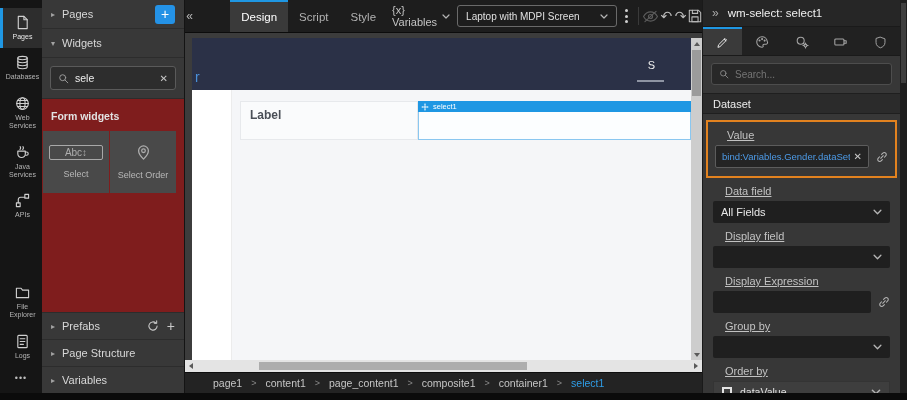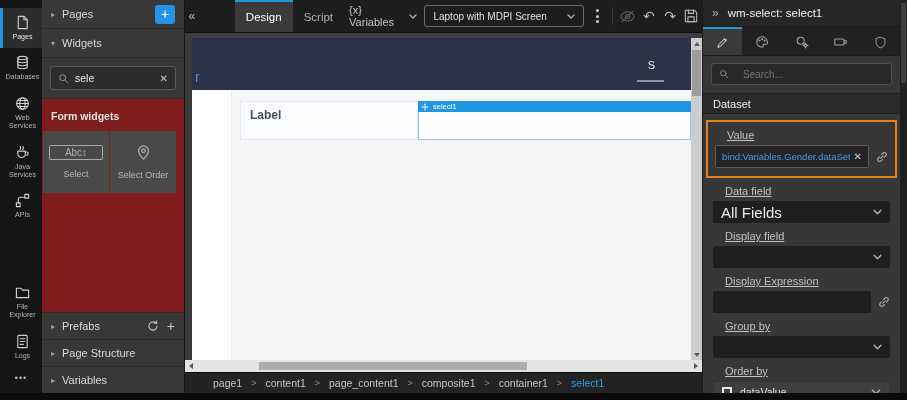--- a/index.html
+++ b/index.html
@@ -103,35 +103,35 @@
   .rp-scrollstrip { width:7px; flex:none; background:#1e1e1e; }
   .rp-vthumb { width:5px; height:80px; background:#3f3f3f; margin:3px auto 0; }
   .rp-header { height:27px; flex:none; background:#262626; display:flex; align-items:center; gap:9px; padding:0 9px;
                color:#f0f0f0; font-size:11.5px; border-bottom:1px solid #1a1a1a; }
   .rp-expand { color:#a9a9a9; font-size:12px; cursor:pointer; }
   .rp-tabs { height:29px; flex:none; background:#212121; display:flex; border-bottom:1px solid #1a1a1a; }
   .rp-tab { flex:1; display:flex; align-items:center; justify-content:center; color:#a5a5a5; border-top:2px solid transparent; cursor:pointer; }
   .rp-tab.active { background:#3a3a3a; color:#eaeaea; border-top-color:#1f97e3; }
   .rp-search-wrap { padding:7px 8px 8px; flex:none; }
   .rp-search { height:22px; background:#282828; border:1px solid #4d4d4d; border-radius:3px; display:flex;
-               align-items:center; gap:14px; padding:0 7px; color:#8f8f8f; }
+               align-items:center; gap:6px; padding:0 7px; color:#8f8f8f; }
   .rp-search input { flex:1; min-width:0; background:transparent; border:none; outline:none; color:#ddd; font-size:10px; }
   .rp-section { height:21px; flex:none; background:#2b2b2b; border-top:1px solid #1f1f1f; border-bottom:1px solid #1f1f1f;
                 display:flex; align-items:center; padding:0 10px; color:#ececec; font-size:11px; }
   .rp-body { flex:1; padding:4px 10px 0; overflow:hidden; }
   .fld-label { color:#c2c2c2; font-size:11px; margin:7px 12px 4px;text-decoration:underline; }
   .orange-box { border:2px solid #e2821f; margin:2px -7px 4px; padding:0 7px 8px; }
   .bind-row { display:flex; align-items:center; gap:7px; }
   .bind-input { flex:1; min-width:0; height:23px; background:#242424; border:1px solid #5c5c5c; border-radius:2px;
                 display:flex; align-items:center; padding:0 6px; gap:4px; cursor:text; }
   .bind-text { flex:1; color:#4d9be8; font-size:9.5px; white-space:nowrap; overflow:hidden; }
   .x-icon { color:#c9c9c9; font-size:10px; cursor:pointer; }
   .link-btn { color:#b5b5b5; cursor:pointer; }
   .rp-select { height:22px; background:#1f1f1f; border-radius:2px; display:flex; align-items:center; padding:0 8px;
-               color:#e8e8e8; font-size:15px; cursor:pointer; }
+               color:#e8e8e8; font-size:11px; cursor:pointer; }
   .rp-select .chev { margin-left:auto; }
   .rp-input { height:22px; background:#1f1f1f; border-radius:2px; flex:1; cursor:text; }
   .expr-row { display:flex; align-items:center; gap:7px; }
   .ob-row { height:21px; background:#3e3e3e; border:1px solid #343434; display:flex; align-items:center; gap:8px;
             padding:0 8px; margin-bottom:2px; cursor:pointer; }
   .ob-check { width:10px; height:10px; flex:none; border:2px solid #e3e3e3; background:transparent; cursor:pointer; }
   .ob-label { flex:1; color:#e0e0e0; font-size:10.5px; }
 </style>
 </head>
 <body>
@@ -274,20 +274,21 @@
           <span>Variables</span>
         </div>
       </div>
     </div>
 
     <div class="center">
       <div class="toolbar">
         <span class="tb-collapse">«</span>
         <span class="tb-tab active">Design</span>
         <span class="tb-tab">Script</span>
+        <span class="tb-tab">Style</span>
         <span class="tb-vars">
           <span>{x} Variables</span>
           <span class="chev">
             <svg class="ic" width="8" height="5" viewBox="0 0 8 5">
                 <path d="M1 1 L4 4 L7 1"></path>
               </svg>
           </span>
         </span>
         <span class="tb-device">
           <span>Laptop with MDPI Screen</span>

